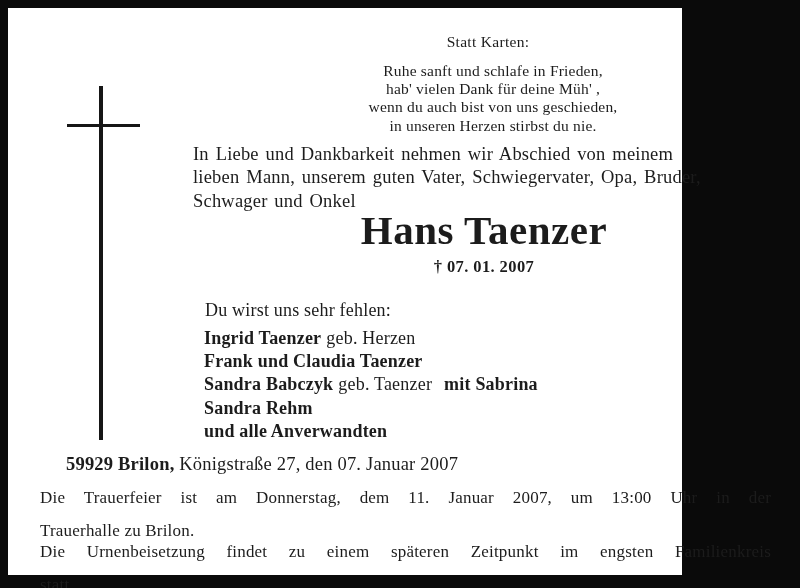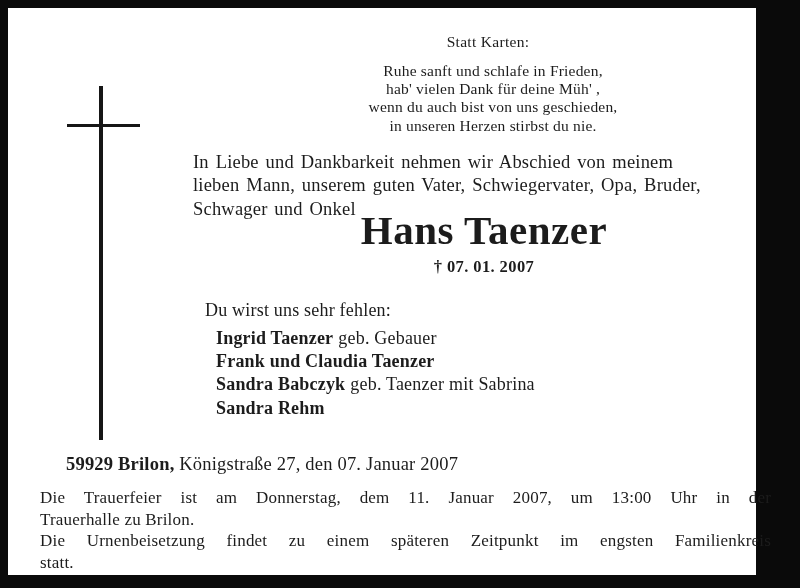--- a/index.html
+++ b/index.html
@@ -12,21 +12,21 @@
     background: #0a0a0a;
     font-family: "Liberation Serif", "DejaVu Serif", serif;
     color: #1c1c1c;
     overflow: hidden;
   }
 
   .card {
     position: absolute;
     left: 8px;
     top: 8px;
-    width: 748px;
+    width: 674px;
     height: 567px;
     background: #ffffff;
   }
 
   
   .cross-v {
     position: absolute;
     left: 91px;
     top: 78px;
     width: 3.5px;
@@ -65,21 +65,20 @@
 
   .intro {
     position: absolute;
     left: 185px;
     top: 135px;
     width: 600px;
     font-size: 18.5px;
     line-height: 23.3px;
     word-spacing: 2px;
     letter-spacing: 0.2px;
-    margin-top: 8px;
   }
 
   .deceased-name {
     position: absolute;
     left: 156px;
     top: 199px;
     width: 640px;
     text-align: center;
     font-size: 41px;
     font-weight: bold;
@@ -109,23 +108,23 @@
   }
 
   .mourners {
     position: absolute;
     left: 196px;
     top: 319px;
     font-size: 18px;
     line-height: 23.2px;
     letter-spacing: 0.2px;
   }
-  .mourners .b { font-weight: bold; margin-left: 12px; }
+  .mourners .b { font-weight: bold; }
   .mourners .r { font-weight: normal; margin-left: 5px; }
-  .mourners .b2 { font-weight: normal; margin-left: 5px; }
+  .mourners .b2 { font-weight: bold; margin-left: 12px; }
 
   .address-line {
     position: absolute;
     left: 35px;
     top: 446px;
     font-size: 18.5px;
     letter-spacing: 0.2px;
     margin-left: 23px;
   }
   .address-line .b { font-weight: bold; }
@@ -133,21 +132,21 @@
   .funeral {
     position: absolute;
     left: 32px;
     top: 479px;
     width: 731px;
     font-size: 17px;
     line-height: 21.6px;
     letter-spacing: 0.2px;
   }
   .funeral .jline { text-align: justify; text-align-last: justify; }
-  .funeral .lline { text-align: left; }
+  .funeral .lline { text-align: left; margin-top: 11px; }
 </style>
 </head>
 <body>
 
 <div class="page">
   <div class="card">
 
     <div>
       <div class="cross-v"></div>
       <div class="cross-h"></div>
@@ -171,30 +170,33 @@
     <div class="deceased-name">Hans Taenzer</div>
 
     <div class="dates">
       <span>† 07. 01. 2007</span>
     </div>
 
     <div class="farewell">Du wirst uns sehr fehlen:</div>
 
     <div class="mourners">
       <div>
-        <span class="b">Ingrid Taenzer</span><span class="r">geb. Gebauer</span>
+        <span class="b">Ingrid Taenzer</span><span class="r">geb. Herzen</span>
       </div>
       <div>
         <span class="b">Frank und Claudia Taenzer</span>
       </div>
       <div>
         <span class="b">Sandra Babczyk</span><span class="r">geb. Taenzer</span><span class="b2">mit Sabrina</span>
       </div>
       <div>
         <span class="b">Sandra Rehm</span>
+      </div>
+      <div>
+        <span class="b">und alle Anverwandten</span>
       </div>
     </div>
 
     <div class="address-line">
       <span class="b">59929 Brilon,</span>
       <span>Königstraße 27, den 07. Januar 2007</span>
     </div>
 
     <div class="funeral">
       <div class="jline">Die Trauerfeier ist am Donnerstag, dem 11. Januar 2007, um 13:00 Uhr in der</div>

